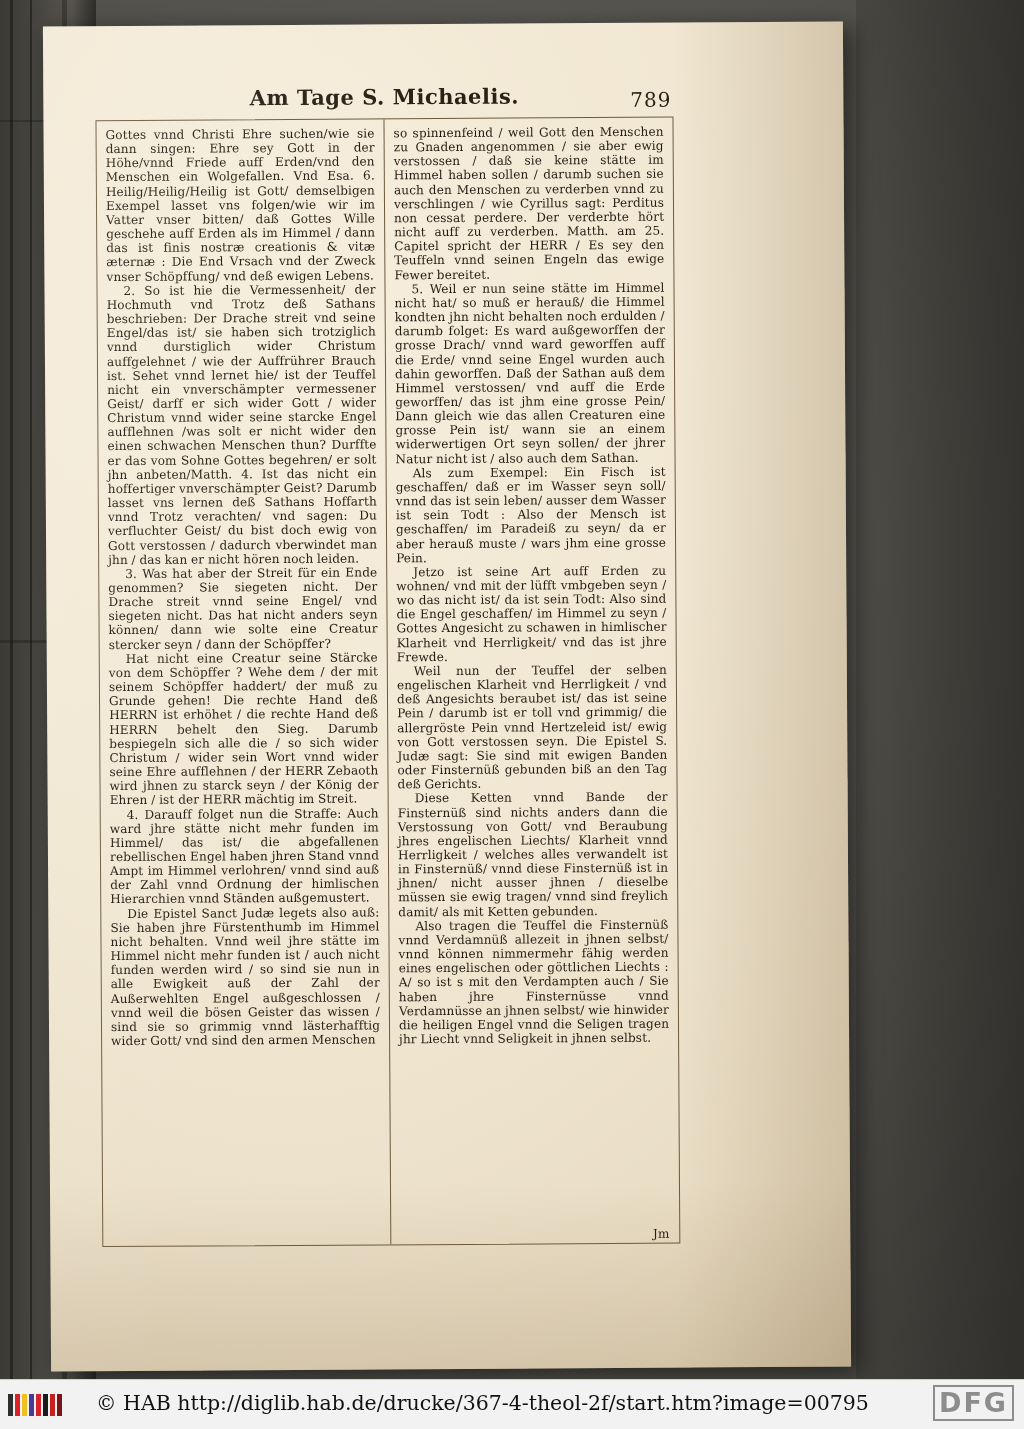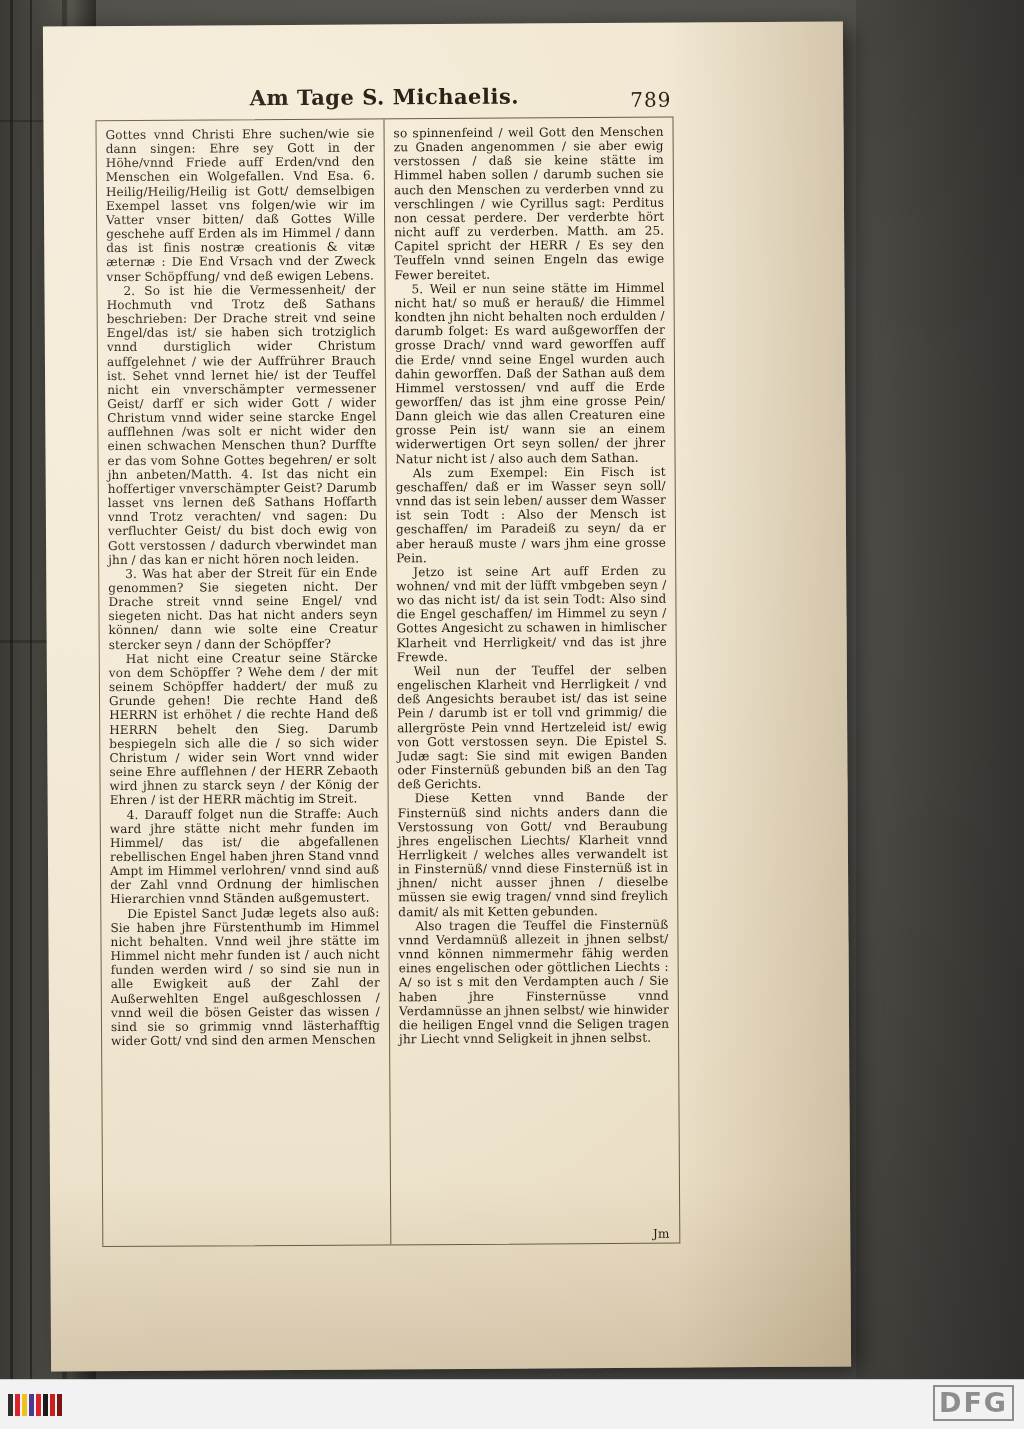--- a/index.html
+++ b/index.html
@@ -246,16 +246,17 @@
     <div id="colorbars">
         <i style="background: rgb(46, 46, 46);"></i>
         <i style="background: rgb(216, 35, 42);"></i>
         <i style="background: rgb(240, 192, 32);"></i>
         <i style="background: rgb(74, 58, 150);"></i>
         <i style="background: rgb(216, 35, 42);"></i>
         <i style="background: rgb(27, 27, 27);"></i>
         <i style="background: rgb(200, 32, 31);"></i>
         <i style="background: rgb(122, 20, 24);"></i>
       </div>
+    <div class="credit">© HAB http://diglib.hab.de/drucke/367-4-theol-2f/start.htm?image=00795</div>
     <div id="dfg"><span class="box">DFG</span></div>
   </div>
 
 </div>
 
 </body></html>

